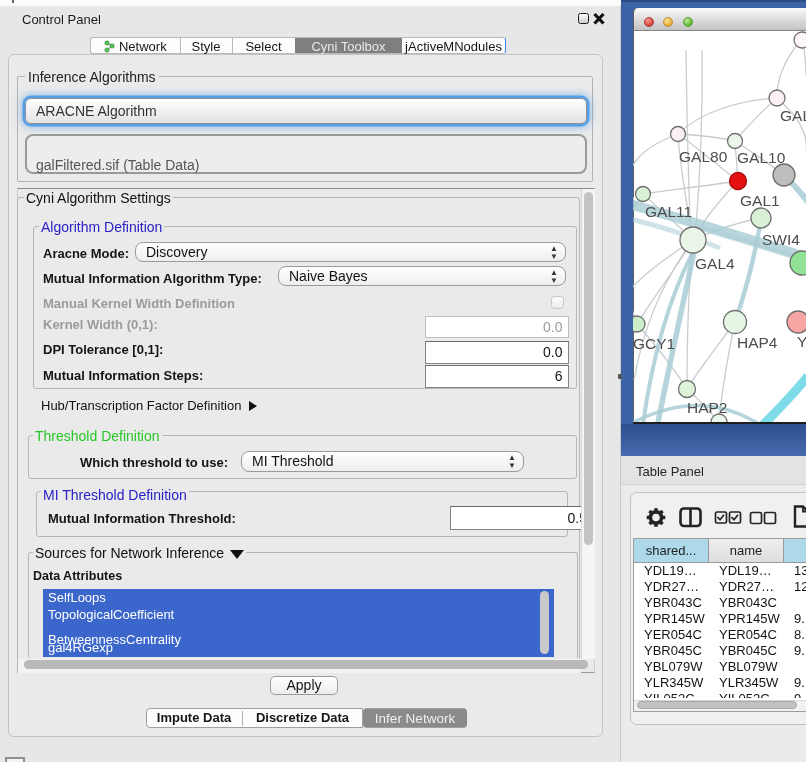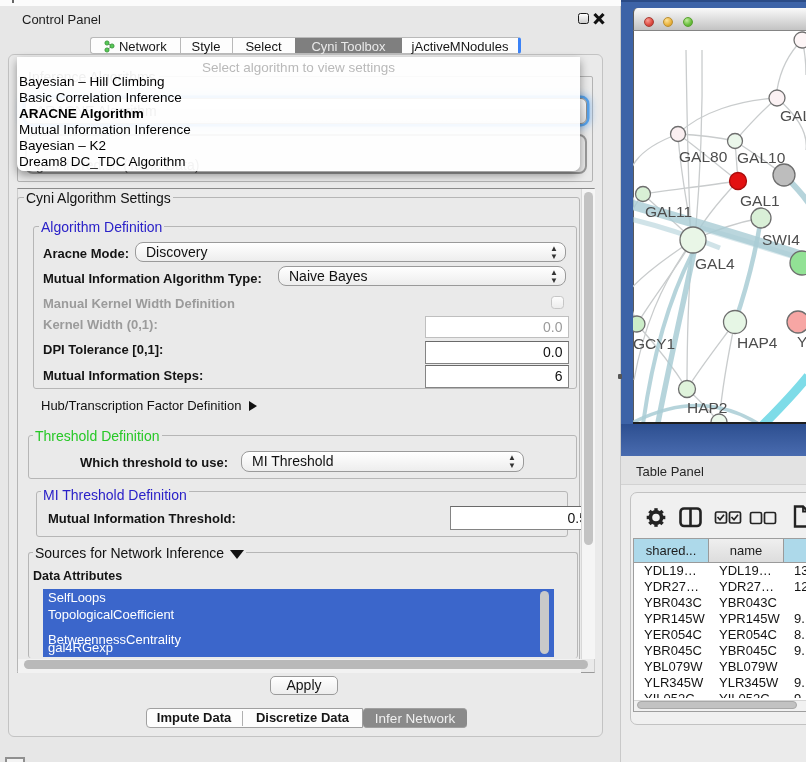--- a/index.html
+++ b/index.html
@@ -125,44 +125,35 @@
     <div style="position:absolute; left:5px; top:18px;">TopologicalCoefficient</div>
     <div style="position:absolute; left:5px; top:43px;">BetweennessCentrality</div>
     <div style="position:absolute; left:5px; top:51px;">gal4RGexp</div>
     <div style="position:absolute; left:497px; top:2px; width:9px; height:63px; background:#c9c9c9; border-radius:5px;"></div>
   </div>
   <div class="abs" id="htrack"></div>
   <div class="abs" id="hthumb"></div>
   <div class="abs" id="vtrack"></div>
   <div class="abs" id="vthumb"></div>
 
-  <div class="abs" id="popup">
-    <div class="prompt">Select algorithm to view settings</div>
-    <div class="it" style="top:17px;">Bayesian – Hill Climbing</div>
-    <div class="it" style="top:33px;">Basic Correlation Inference</div>
-    <div class="it" style="top:49px; font-weight:bold;">ARACNE Algorithm</div>
-    <div class="it" style="top:65px;">Mutual Information Inference</div>
-    <div class="it" style="top:81px;">Bayesian – K2</div>
-    <div class="it" style="top:97px;">Dream8 DC_TDC Algorithm</div>
-  </div>
 
   <div class="abs tabrow" style="left:90px; width:431px;">
     <div class="tseg" style="left:0; width:90px; border-left:1px solid #b9b9b9; border-radius:3px 0 0 3px;"><svg width="11" height="13" viewBox="0 0 11 13" style="vertical-align:-2px;">
           <line x1="3" y1="3" x2="8" y2="6" stroke="#888" stroke-width="1"></line>
           <line x1="3" y1="10" x2="8" y2="6" stroke="#888" stroke-width="1"></line>
           <circle cx="3" cy="3" r="2.1" fill="#57c957" stroke="#2e8b2e" stroke-width="0.8"></circle>
           <circle cx="3" cy="10" r="2.1" fill="#57c957" stroke="#2e8b2e" stroke-width="0.8"></circle>
           <circle cx="8" cy="6" r="2.1" fill="#57c957" stroke="#2e8b2e" stroke-width="0.8"></circle>
         </svg> Network</div>
     <div class="tseg" style="left:90px; width:52px;">Style</div>
     <div class="tsep" style="left:90px;"></div>
     <div class="tseg" style="left:142px; width:63px;">Select</div>
     <div class="tsep" style="left:142px;"></div>
     <div class="tseg" style="left:205px; width:107px; background:#7f7f7f; color:#e9e9e9;">Cyni Toolbox</div>
-    <div class="tseg" style="left:312px; width:119px; border-right:3px solid #3b82f6; border-radius:0 3px 3px 0;text-align:center;">jActiveMNodules</div>
+    <div class="tseg" style="left:312px; width:104px; border-right:1px solid #3b82f6; border-radius:0 3px 3px 0;text-align:center;">jActiveMNodules</div>
   </div>
 
   <div class="abs" id="applybtn">Apply</div>
   <div class="btab" style="left:146px; width:217px; border-left:1px solid #a0a0a0; border-right:1px solid #a0a0a0; border-radius:4px 0 0 4px;"></div>
   <div class="abs" style="left:242px; top:711px; width:1px; height:15px; background:#b0b0b0;"></div>
   <div class="btab" style="left:146px; width:96px; border:none; background:none;">Impute Data</div>
   <div class="btab" style="left:242px; width:121px; border:none; background:none;">Discretize Data</div>
   <div class="btab" style="left:363px; width:104px; background:#8a8a8a; color:#f0f0f0; border-radius:4px; font-weight:normal; font-size:13.5px;">Infer Network</div>
   <div class="abs" id="growbox"></div>
 

